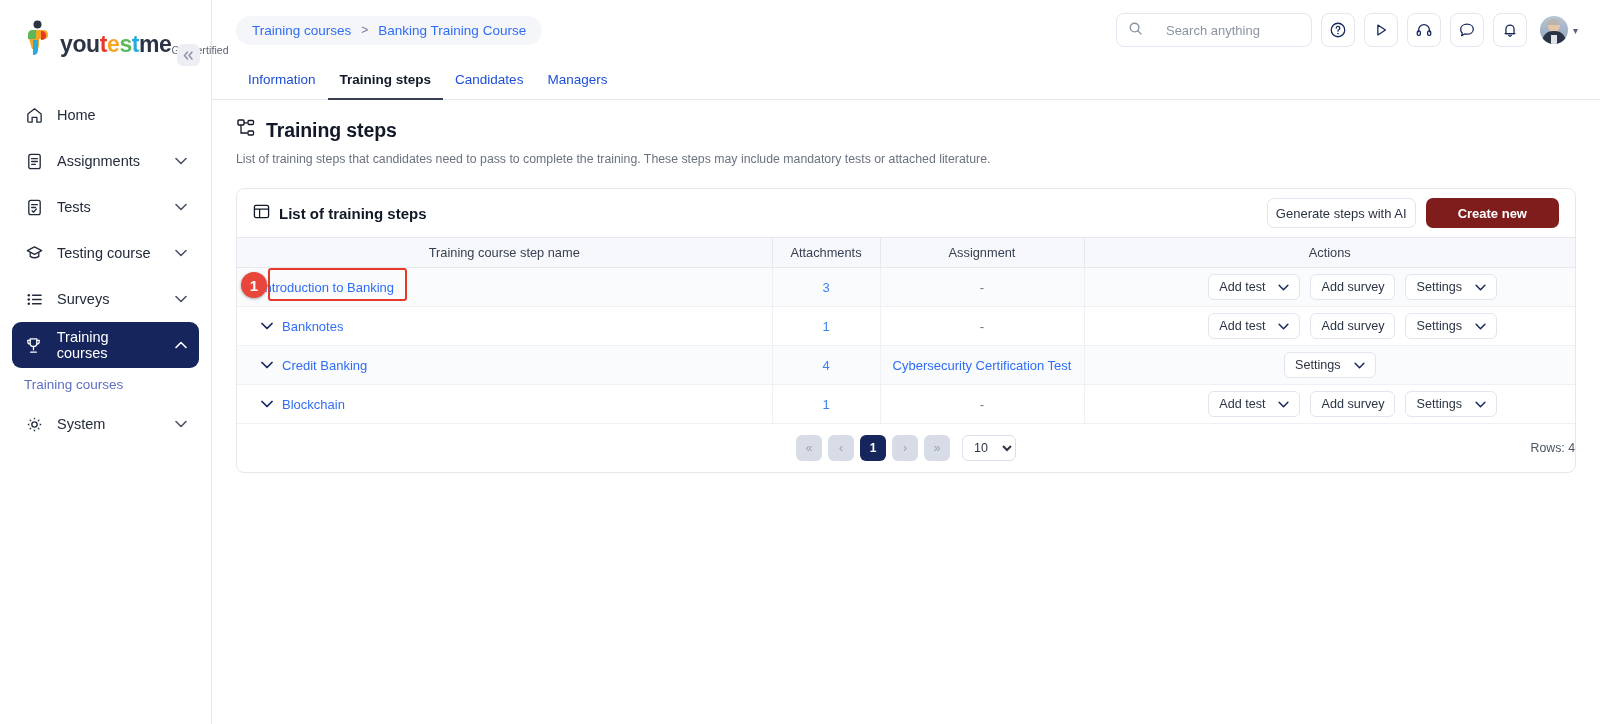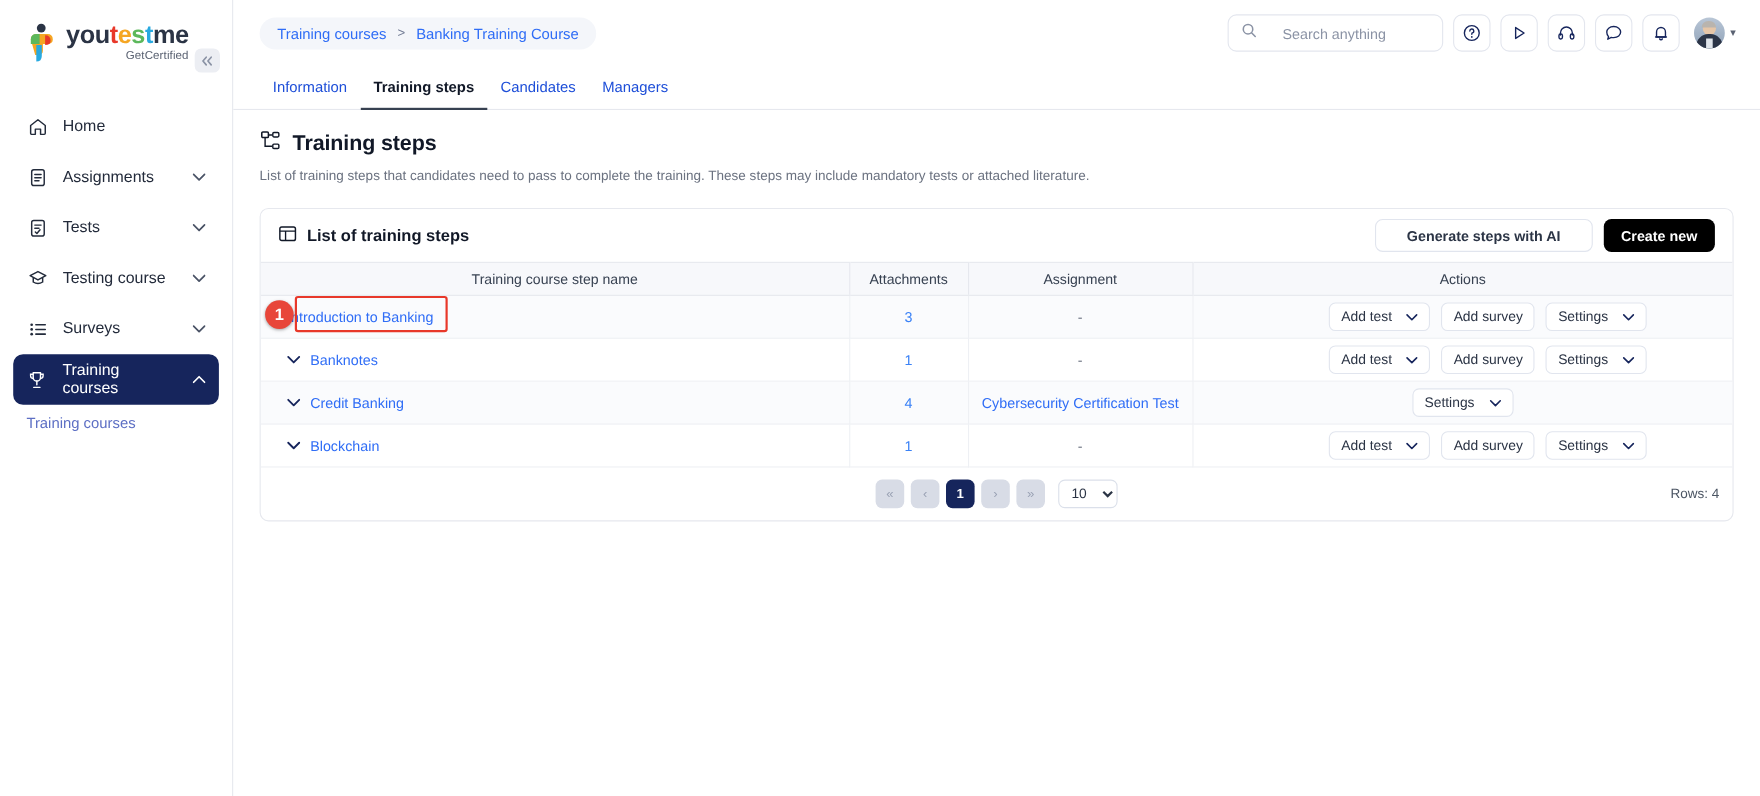--- a/index.html
+++ b/index.html
@@ -14,21 +14,21 @@
 
   
   .sidebar {
     width: 212px; height: 724px; background: #ffffff;
     border-right: 1px solid #e6e8ee;
     position: relative; flex: 0 0 212px;
   }
   .logo-wrap { padding: 20px 0 0 24px; height: 70px; }
   .logo { display: flex; align-items: flex-end; gap: 6px; }
   .logo-mark { width: 30px; height: 36px; position: relative; }
-  .logo-text-wrap { display: flex; flex-direction: column; align-items: flex-end; }
+  .logo-text-wrap { display: flex; flex-direction: row; align-items: flex-end; }
   .logo-text { font-size: 23px; font-weight: 700; letter-spacing: -0.4px; line-height: 1; }
   .logo-text .c1 { color: #2b3445; }
   .logo-text .c2 { color: #e8382a; }
   .logo-text .c3 { color: #f5a623; }
   .logo-text .c4 { color: #5cb85c; }
   .logo-text .c5 { color: #28a9e0; }
   .logo-text .c6 { color: #2b3445; }
   .logo-sub { font-size: 10.5px; color: #5a6272; margin-top: 2px; letter-spacing: 0.1px; }
 
   .collapse-btn {
@@ -116,27 +116,27 @@
   .card {
     margin-top: 22px; border: 1px solid #e6e8ee; border-radius: 8px;
     background: #fff; overflow: hidden;
   }
   .card-head {
     height: 48px; display: flex; align-items: center; padding: 0 16px;
   }
   .card-head .title { display: flex; align-items: center; gap: 9px; font-size: 15px; font-weight: 700; color: #111827; }
   .card-head .actions { margin-left: auto; display: flex; align-items: center; gap: 10px; }
   .btn-outline {
-    height: 30px; padding: 0 28px; border: 1px solid #e1e5ee; border-radius: 7px;
+    height: 30px; padding: 0 8px; border: 1px solid #e1e5ee; border-radius: 7px;
     background: #fff; font-size: 13px; color: #2b3445; cursor: pointer;
-    font-family: "Liberation Sans", sans-serif; display:flex; align-items:center;font-weight:bold;
+    font-family: "Liberation Sans", sans-serif; display:flex; align-items:center;
   }
   .btn-primary {
-    height: 30px; padding: 0 16px; border: none; border-radius: 7px;
-    background: #000000; color: #fff; font-size: 13px; font-weight: 700; cursor: pointer;
+    height: 30px; padding: 0 32px; border: none; border-radius: 7px;
+    background: #7f1d1d; color: #fff; font-size: 13px; font-weight: 700; cursor: pointer;
     font-family: "Liberation Sans", sans-serif; display:flex; align-items:center;
   }
 
   table.steps { width: 100%; border-collapse: collapse; table-layout: fixed; }
   table.steps th {
     background: #f7f8fb; font-size: 12.8px; font-weight: 400; color: #374151;
     height: 30px; border-top: 1px solid #e6e8ee; border-bottom: 1px solid #e6e8ee;
   }
   table.steps th.c-name { width: 535px; }
   table.steps th.c-att { width: 108px; border-left: 1px solid #e6e8ee; }
@@ -170,21 +170,21 @@
     width: 26px; height: 26px; border-radius: 6px; border: none; background: #d8dce6;
     color: #9aa2b4; font-size: 12px; display: flex; align-items: center; justify-content: center;
     cursor: pointer; font-family: "Liberation Sans", sans-serif;
   }
   .pg.current { background: #16255c; color: #fff; font-weight: 700; }
   .pg-size {
     height: 26px; border: 1px solid #dbe0ea; border-radius: 6px; background: #fff;
     font-size: 12.5px; color: #2b3445; padding: 0 4px 0 7px; margin-left: 6px;
     font-family: "Liberation Sans", sans-serif; cursor: pointer;
   }
-  .rows-count { position: absolute; right: 12px; font-size: 12.3px; color: #4b5563; }
+  .rows-count { position: absolute; right: 0; font-size: 12.3px; color: #4b5563; }
 
   
   .anno-box {
     position: absolute; border: 2px solid #e8382a; border-radius: 3px;
     pointer-events: none;
   }
   .anno-badge {
     position: absolute; width: 26px; height: 26px; border-radius: 50%;
     background: #e8463a; color: #fff; font-size: 15px; font-weight: 700;
     display: flex; align-items: center; justify-content: center;
@@ -311,20 +311,34 @@
         <span class="chev">
             <svg width="12" height="8" viewBox="0 0 12 8">
               <path d="M1 6.5 L6 1.5 L11 6.5" stroke="currentColor" stroke-width="1.6" fill="none" stroke-linecap="round" stroke-linejoin="round"></path>
             </svg>
           </span>
       </div>
 
       <div class="nav-sub">Training courses</div>
 
 
+      <div class="nav-item">
+        <span class="ico">
+          <svg width="19" height="19" viewBox="0 0 20 20">
+              <circle cx="10" cy="10" r="2.8" stroke="#232b3b" stroke-width="1.4" fill="none"></circle>
+              <path d="M10 2.5 l1.2 2 h-2.4 Z M10 17.5 l1.2-2 h-2.4 Z M2.5 10 l2-1.2 v2.4 Z M17.5 10 l-2-1.2 v2.4 Z M4.7 4.7 l2.3 0.6 l-1.7 1.7 Z M15.3 15.3 l-2.3-0.6 l1.7-1.7 Z M15.3 4.7 l-0.6 2.3 l-1.7-1.7 Z M4.7 15.3 l0.6-2.3 l1.7 1.7 Z" fill="#232b3b"></path>
+            </svg>
+        </span>
+        <span>System</span>
+        <span class="chev">
+            <svg width="12" height="8" viewBox="0 0 12 8">
+              <path d="M1 1.5 L6 6.5 L11 1.5" stroke="currentColor" stroke-width="1.6" fill="none" stroke-linecap="round" stroke-linejoin="round"></path>
+            </svg>
+          </span>
+      </div>
 
     </nav>
   </aside>
 
   <div class="main">
 
     <div class="topbar">
       <div class="breadcrumb">
         <a>Training courses</a>
         <span class="sep">&gt;</span>

